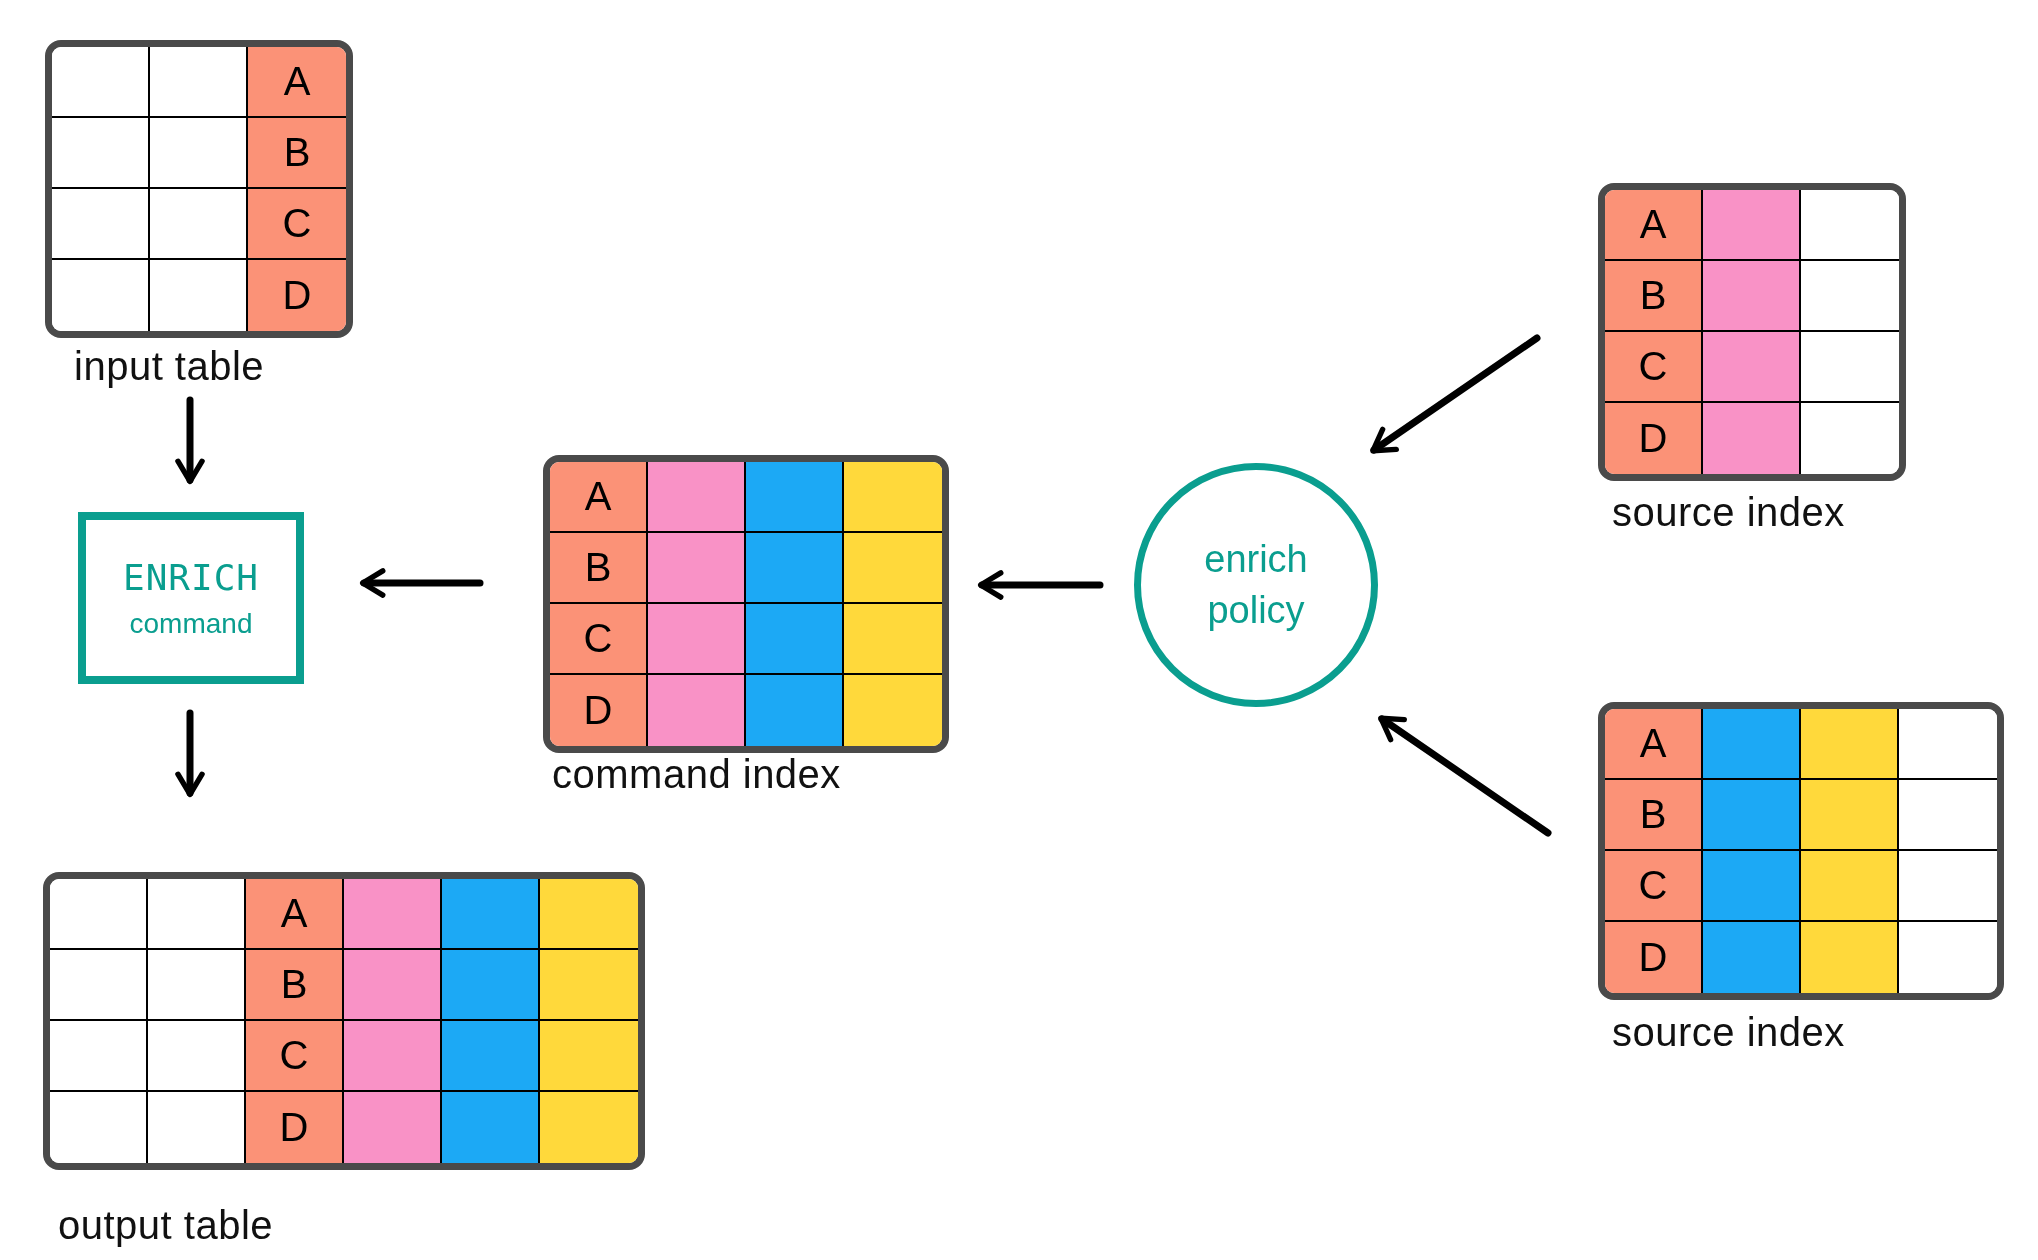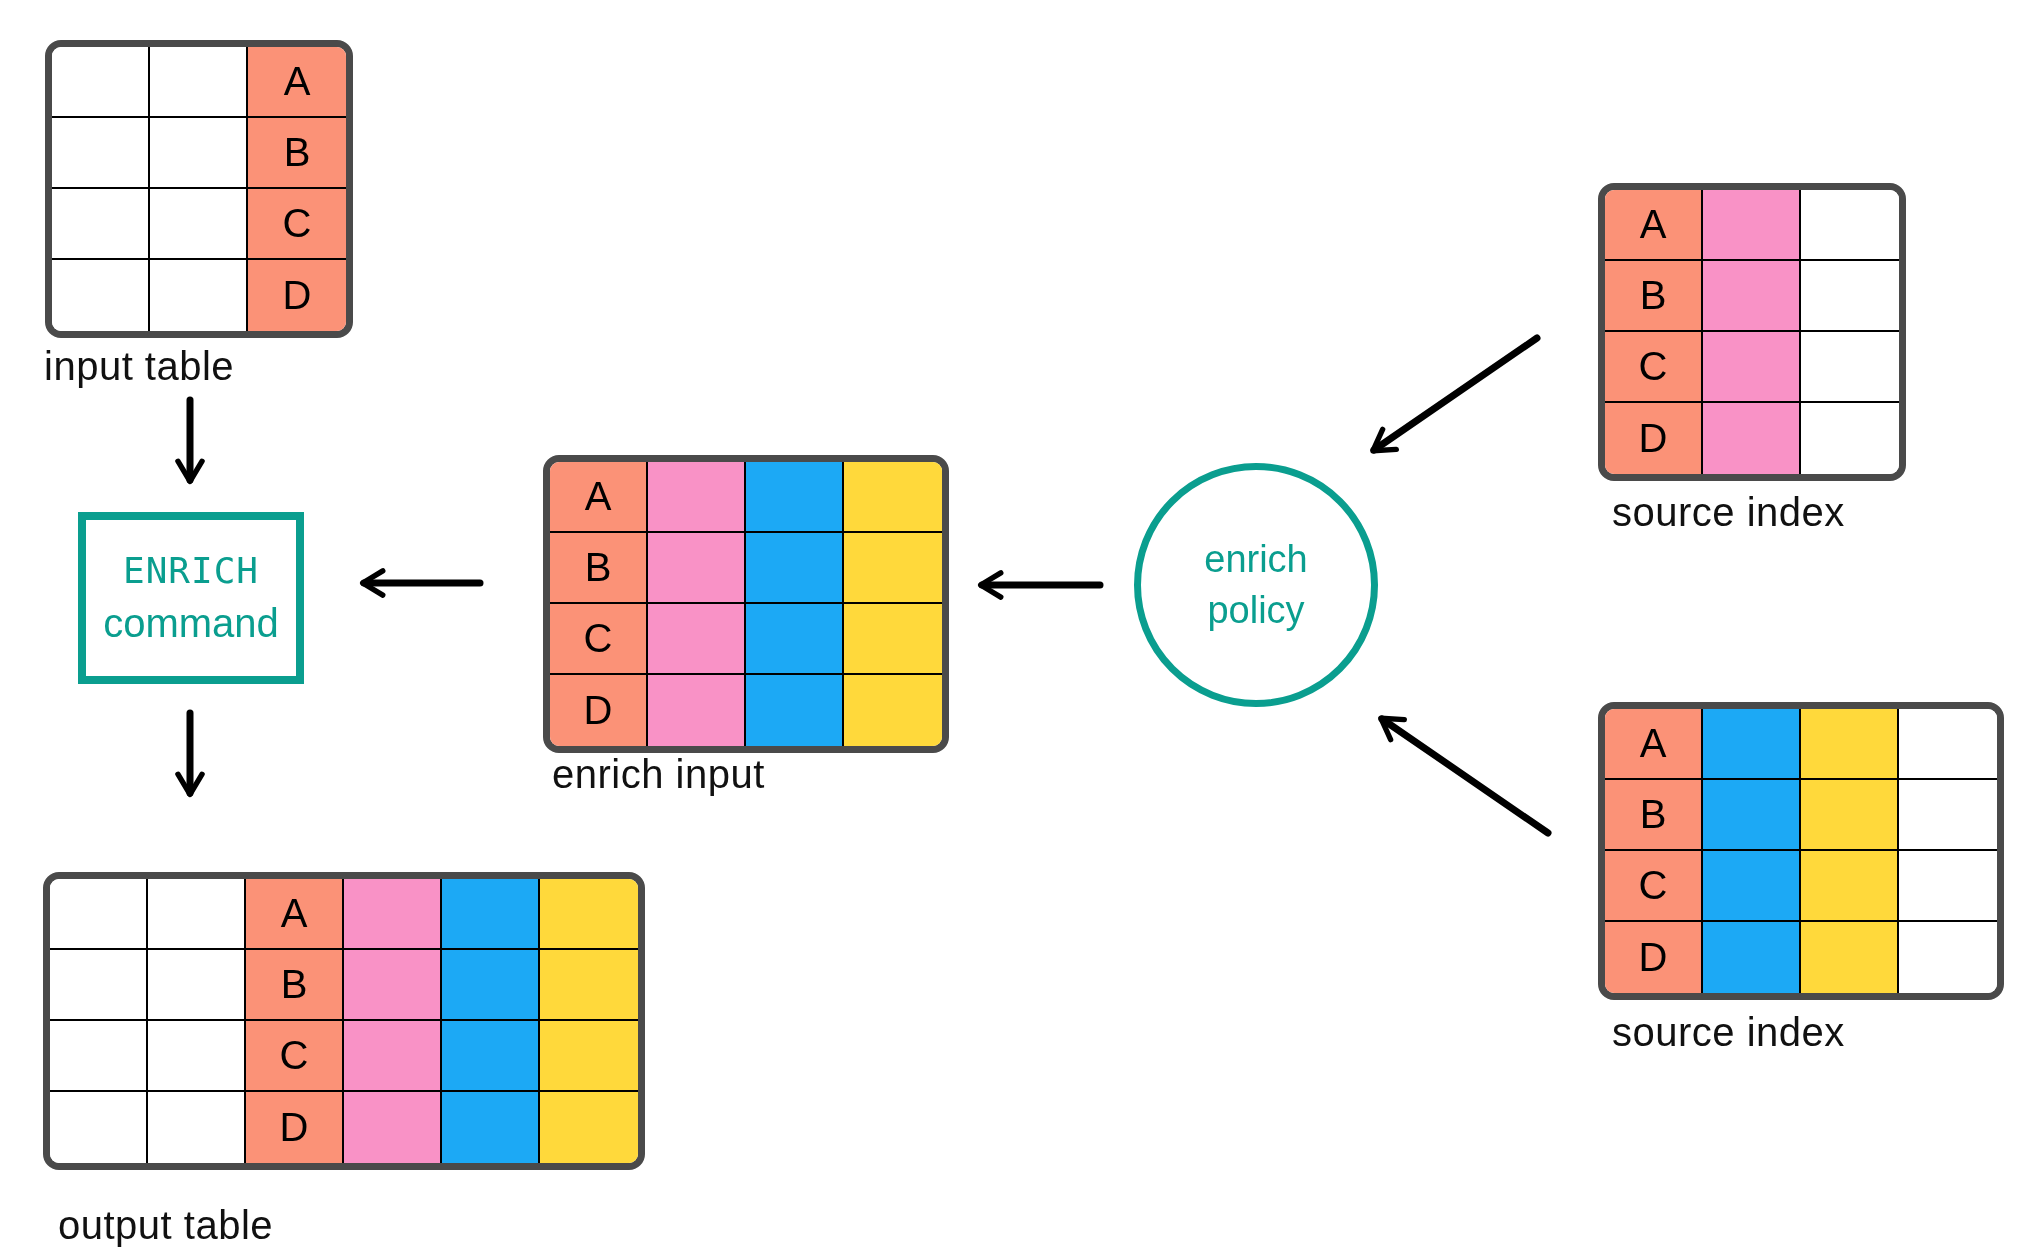--- a/index.html
+++ b/index.html
@@ -34,21 +34,21 @@
   .cmd-box{
     position:absolute;left:78px;top:512px;width:210px;height:156px;
     border:8px solid var(--teal);background:#fff;
     display:flex;flex-direction:column;align-items:center;justify-content:center;
     gap:10px;box-sizing:content-box;
   }
   .cmd-box .l1{
     font-family:"DejaVu Sans Mono","Liberation Mono",monospace;
     font-size:36px;color:var(--teal);letter-spacing:1px;
   }
-  .cmd-box .l2{font-size:40px;color:var(--teal);}
+  .cmd-box .l2{font-size:28px;color:var(--teal);}
   
   .policy-circle{
     position:absolute;left:1134px;top:463px;width:230px;height:230px;
     border:7px solid var(--teal);border-radius:50%;background:#fff;
     display:flex;flex-direction:column;align-items:center;justify-content:center;
     box-sizing:content-box;
   }
   .policy-circle span{font-size:38px;color:var(--teal);line-height:1.35;}
   
   .arrows{position:absolute;left:0;top:0;pointer-events:none;}
@@ -142,22 +142,22 @@
       <div class="cell f-salmon">C</div>
       <div class="cell f-blue"></div>
       <div class="cell f-yellow"></div>
       <div class="cell f-white lastc"></div>
       <div class="cell f-salmon lastr">D</div>
       <div class="cell f-blue lastr"></div>
       <div class="cell f-yellow lastr"></div>
       <div class="cell f-white lastc lastr"></div>
     </div>
 
-  <div class="lbl" style="left:44px;top:344px">input table</div>
-  <div class="lbl" style="left:552px;top:752px">enrich input</div>
+  <div class="lbl" style="left:74px;top:344px">input table</div>
+  <div class="lbl" style="left:552px;top:752px">command index</div>
   <div class="lbl" style="left:58px;top:1203px">output table</div>
   <div class="lbl" style="left:1612px;top:490px">source index</div>
   <div class="lbl" style="left:1612px;top:1010px">source index</div>
 
   <div class="cmd-box">
     <span class="l1">ENRICH</span>
     <span class="l2">command</span>
   </div>
 
   <div class="policy-circle">

